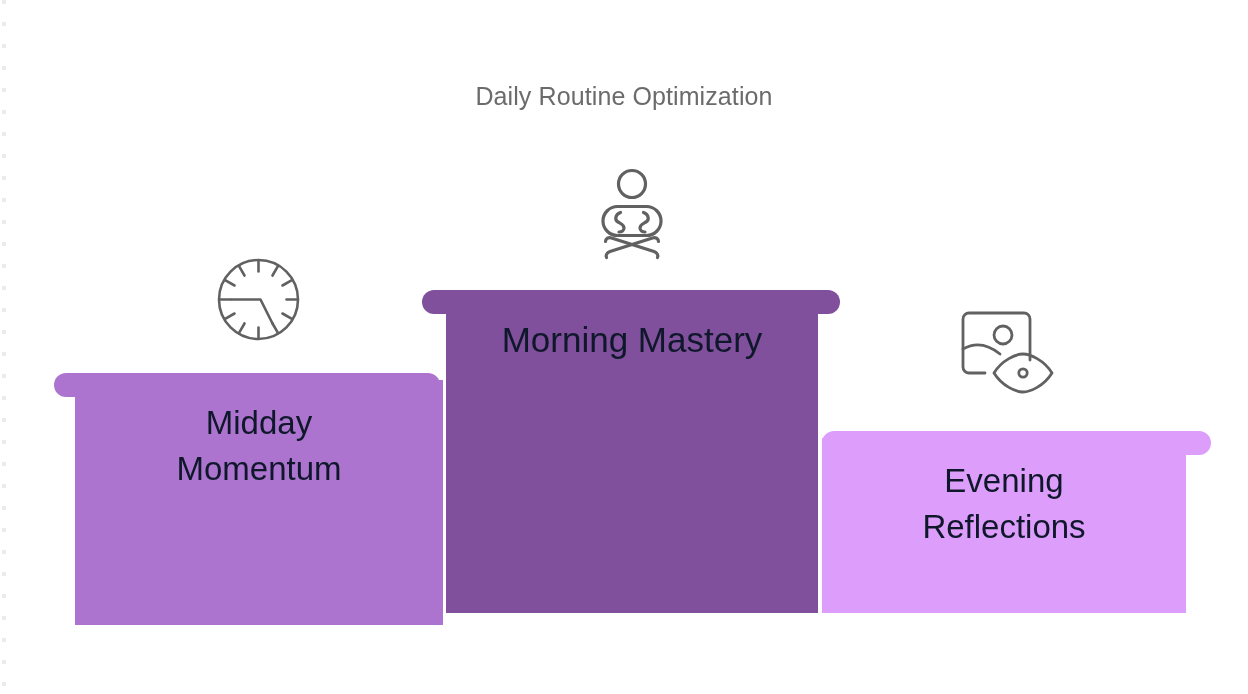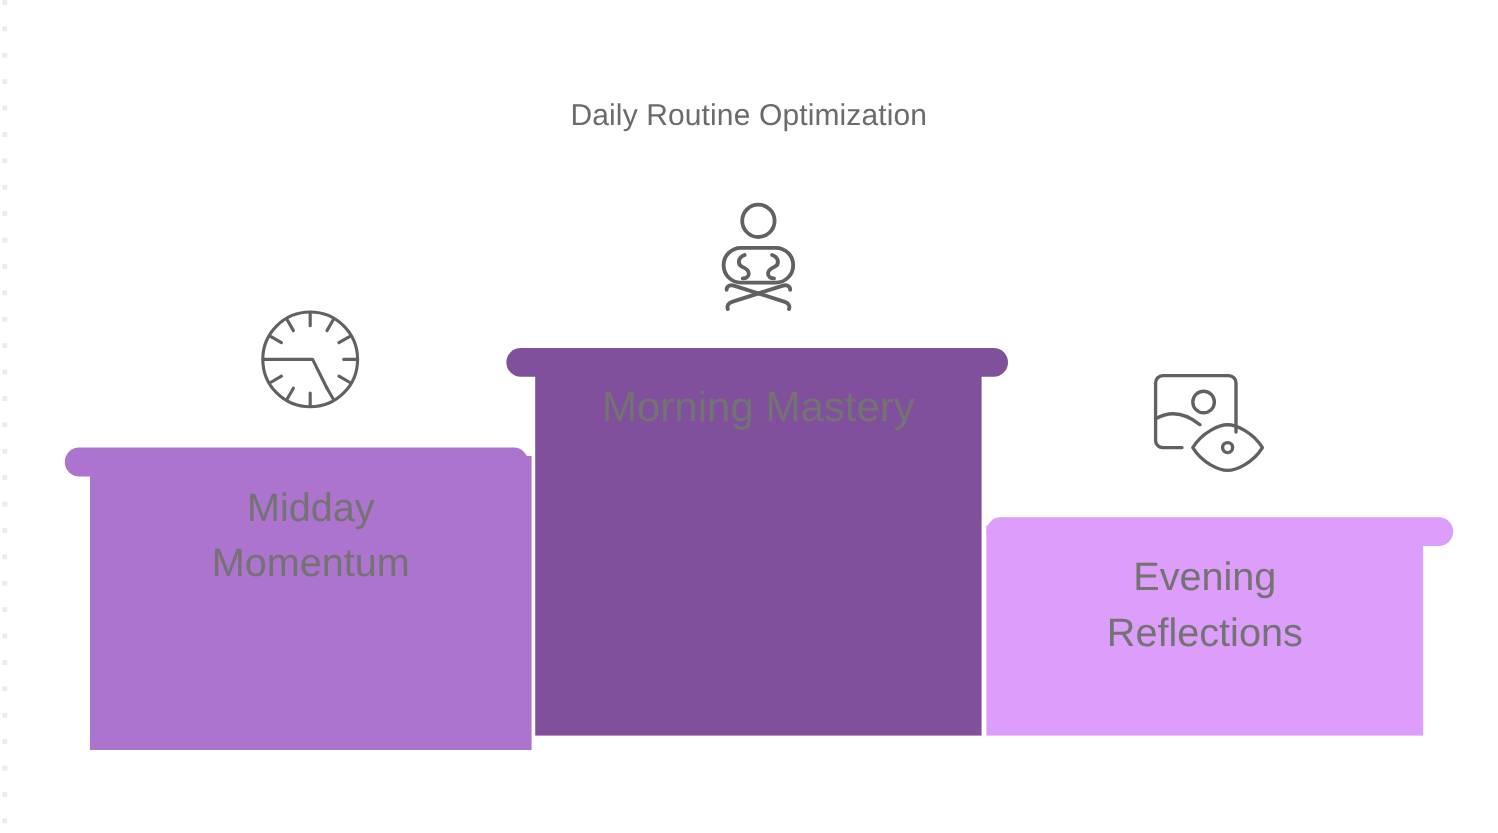--- a/index.html
+++ b/index.html
@@ -53,21 +53,21 @@
     position: absolute;
     border-radius: 999px;
   }
   
   .bar-body {
     position: absolute;
   }
 
   .bar-label {
     position: absolute;
-    color: #737373;
+    color: #0f172a;
     text-align: center;
     line-height: 1.38;
     white-space: pre-line;
     z-index: 3;
   }
 
   .bar-icon {
     position: absolute;
     z-index: 4;
   }

